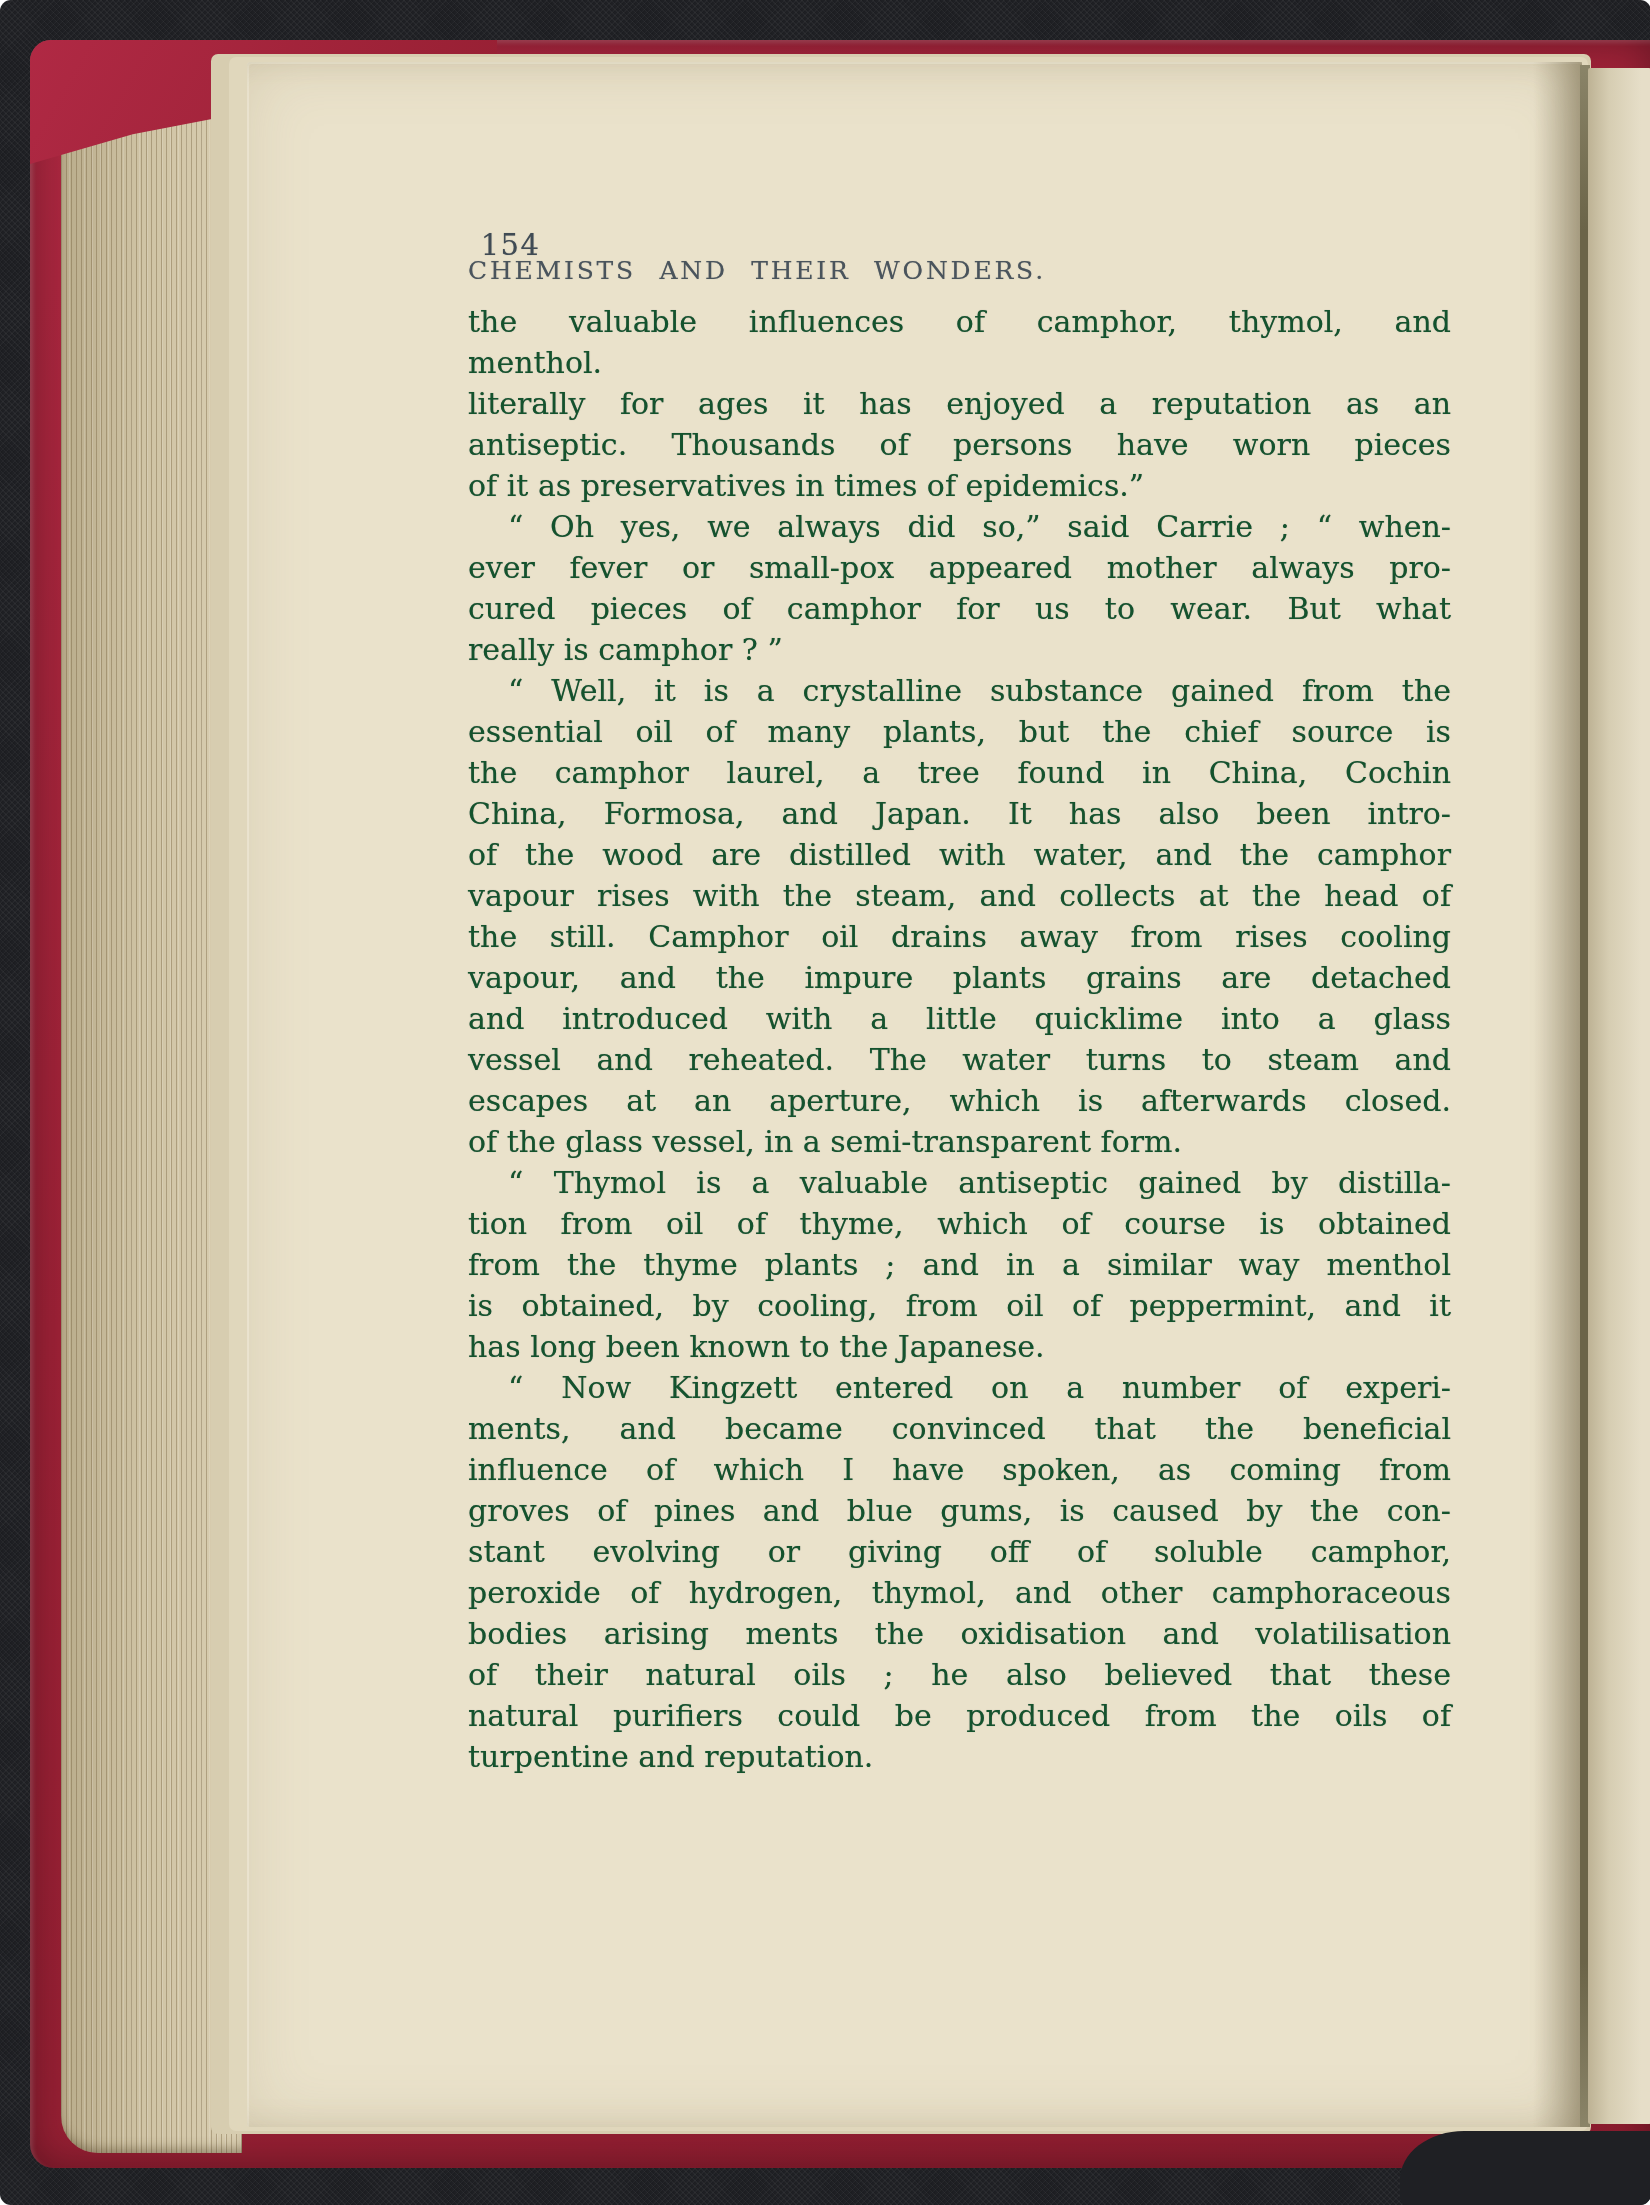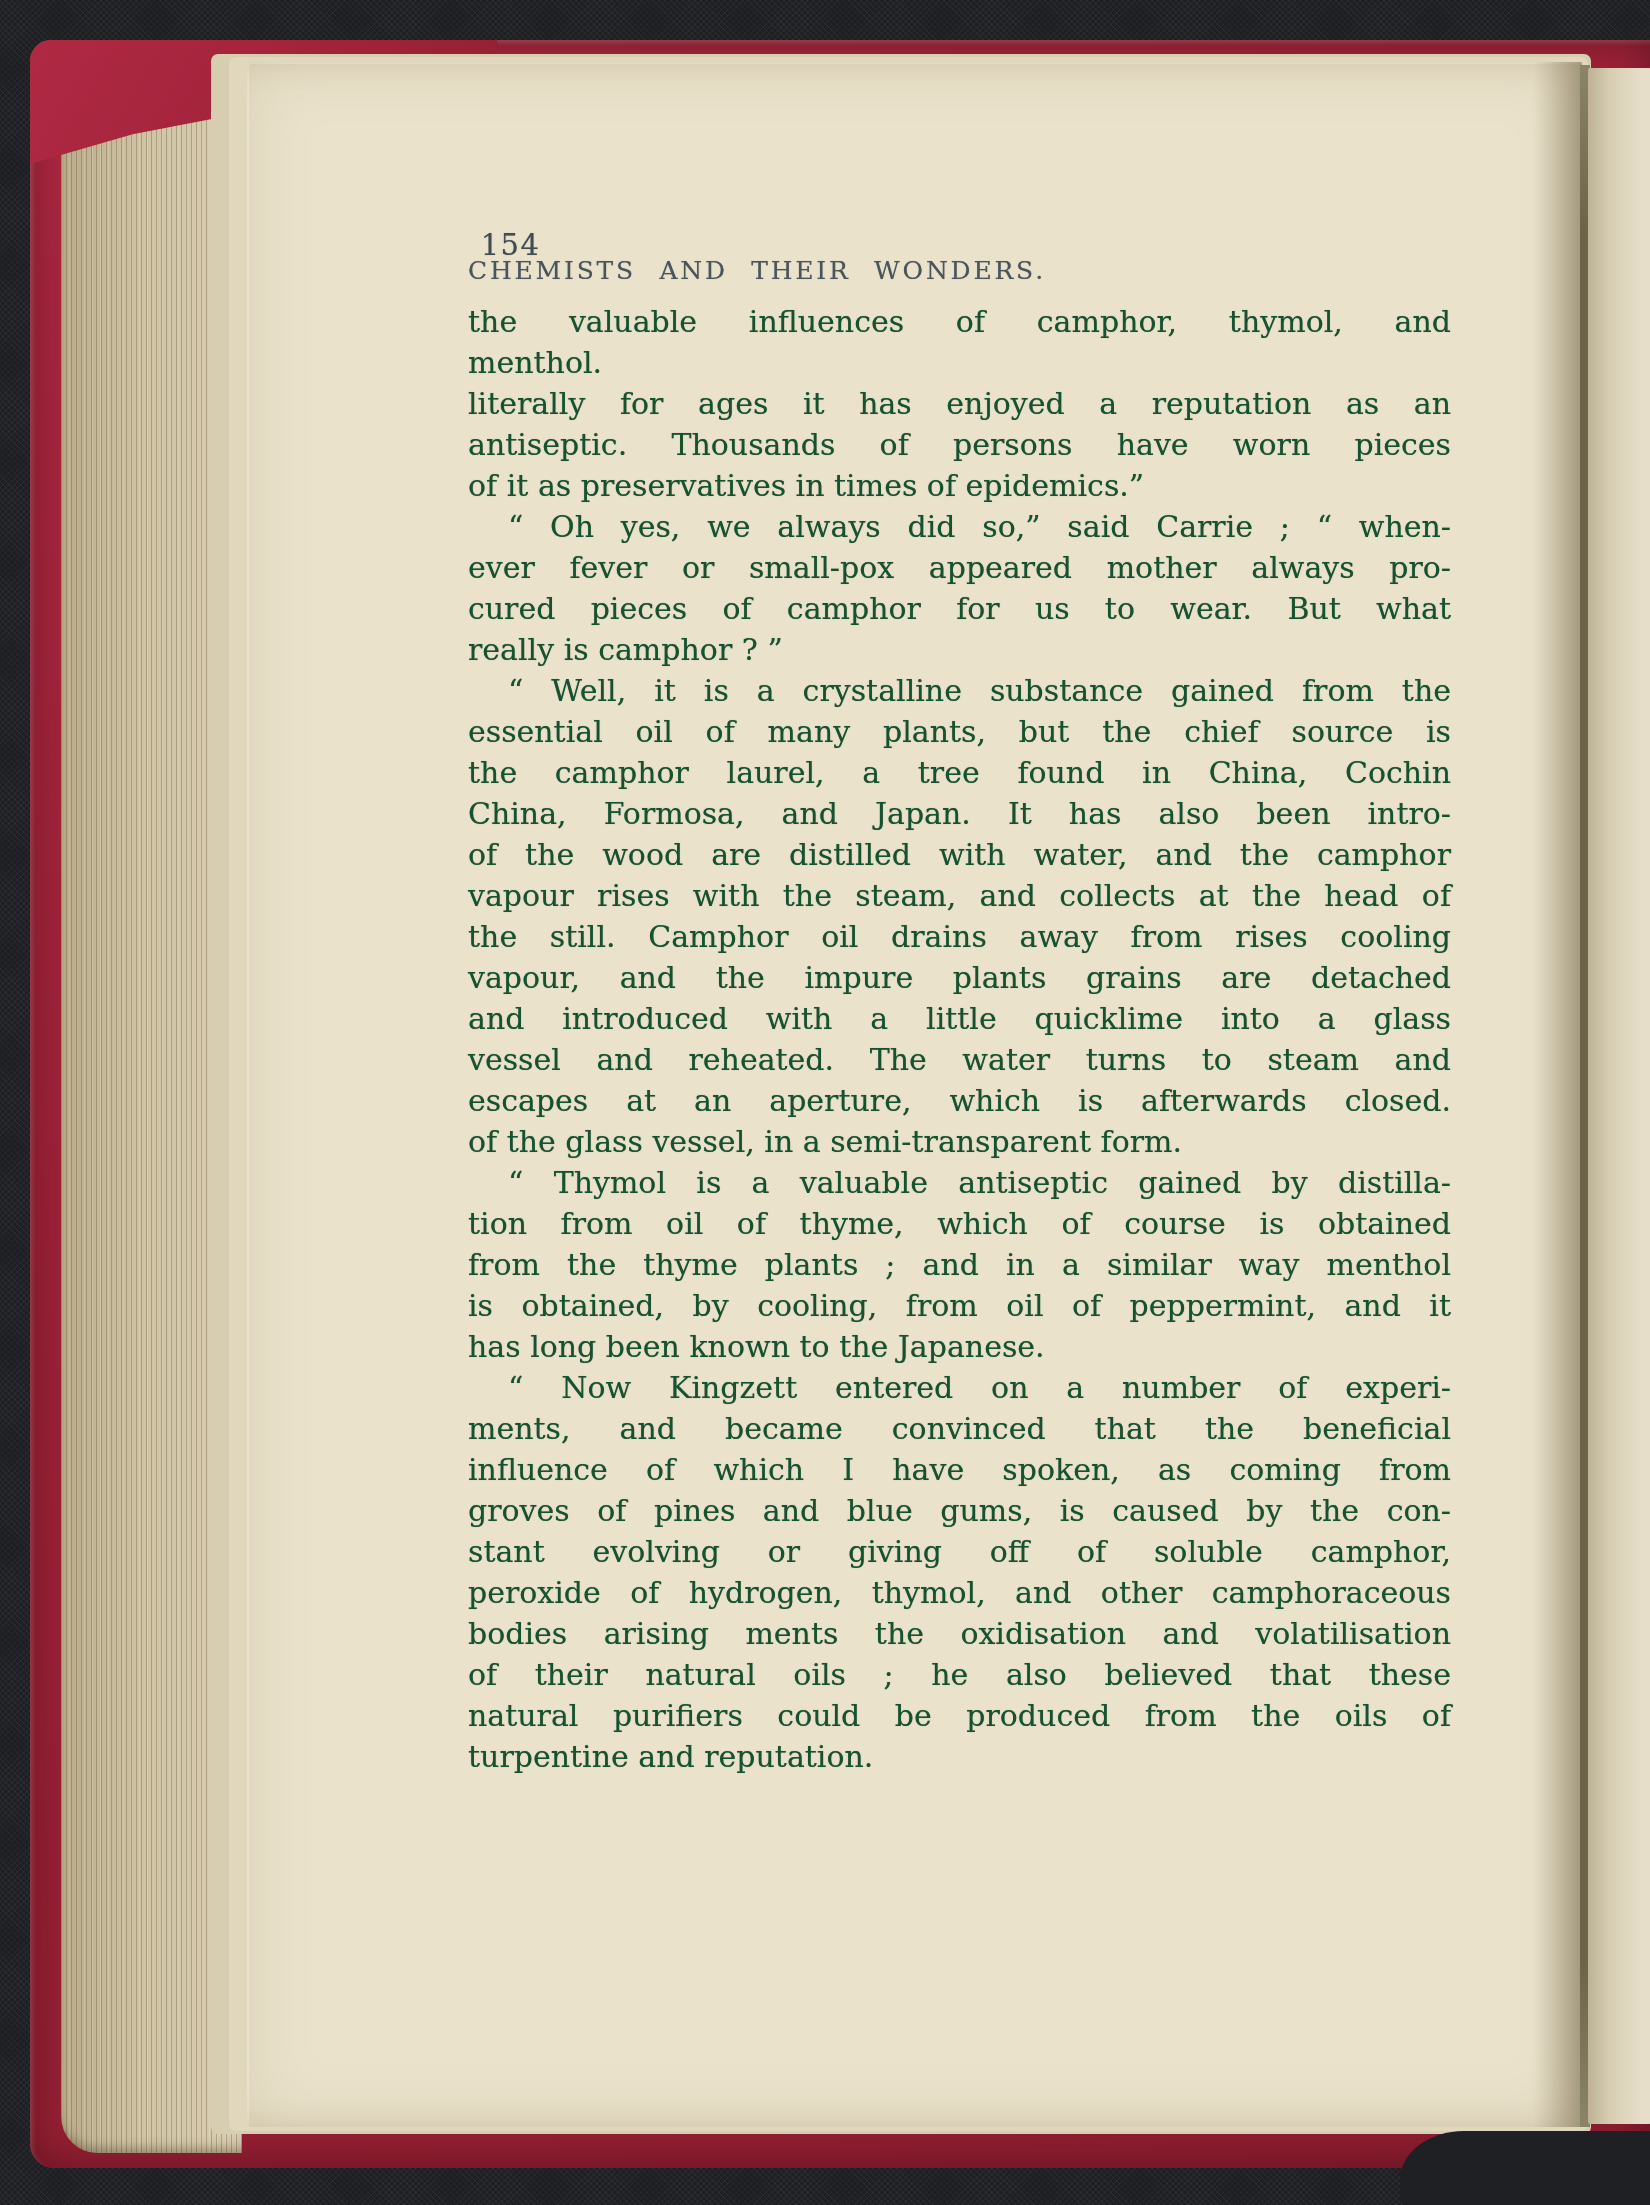--- a/index.html
+++ b/index.html
@@ -3,20 +3,21 @@
 <meta charset="utf-8">
 <style>
   html,body{margin:0;padding:0;}
   .scene{
     position:relative;width:1651px;height:2205px;overflow:hidden;
     font-family:"DejaVu Serif", serif;
     background-color:#1f2024;
     background-image:
       repeating-linear-gradient(45deg, rgba(255,255,255,.035) 0 1.1px, rgba(0,0,0,.06) 1.1px 2.1px, transparent 2.1px 4.2px),
       repeating-linear-gradient(135deg, rgba(255,255,255,.03) 0 1.1px, rgba(0,0,0,.05) 1.1px 2.1px, transparent 2.1px 4.2px);
+    border-radius: 11px;
   }
   .cover{
     position:absolute;left:30px;top:40px;right:0;bottom:37px;z-index:1;
     background:linear-gradient(145deg,#ab2740 0%,#9c2136 40%,#8a1c2e 100%);
     border-radius:21px 0 0 24px;
     box-shadow:inset 0 0 42px rgba(0,0,0,.35), inset 2.8px 2.8px 4.2px rgba(255,255,255,.18);
   }
   .cover-flap{
     position:absolute;left:30px;top:40px;width:467px;height:124px;z-index:3;
     background:linear-gradient(120deg,#b02944,#951f32);

